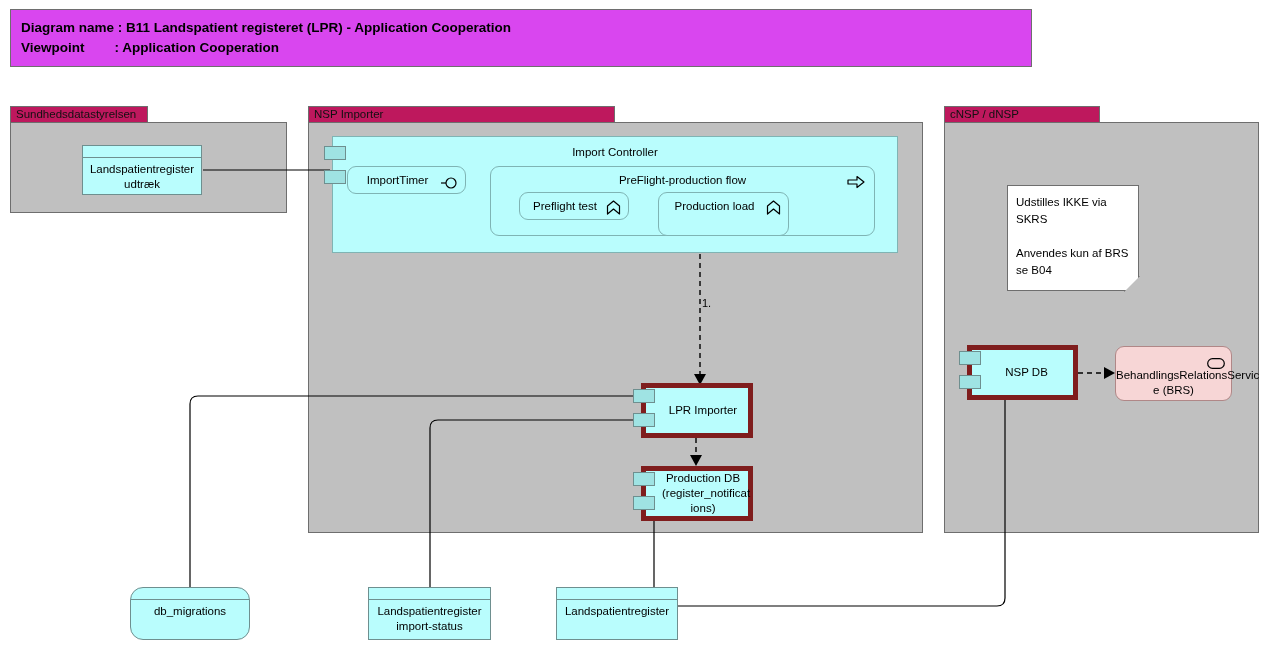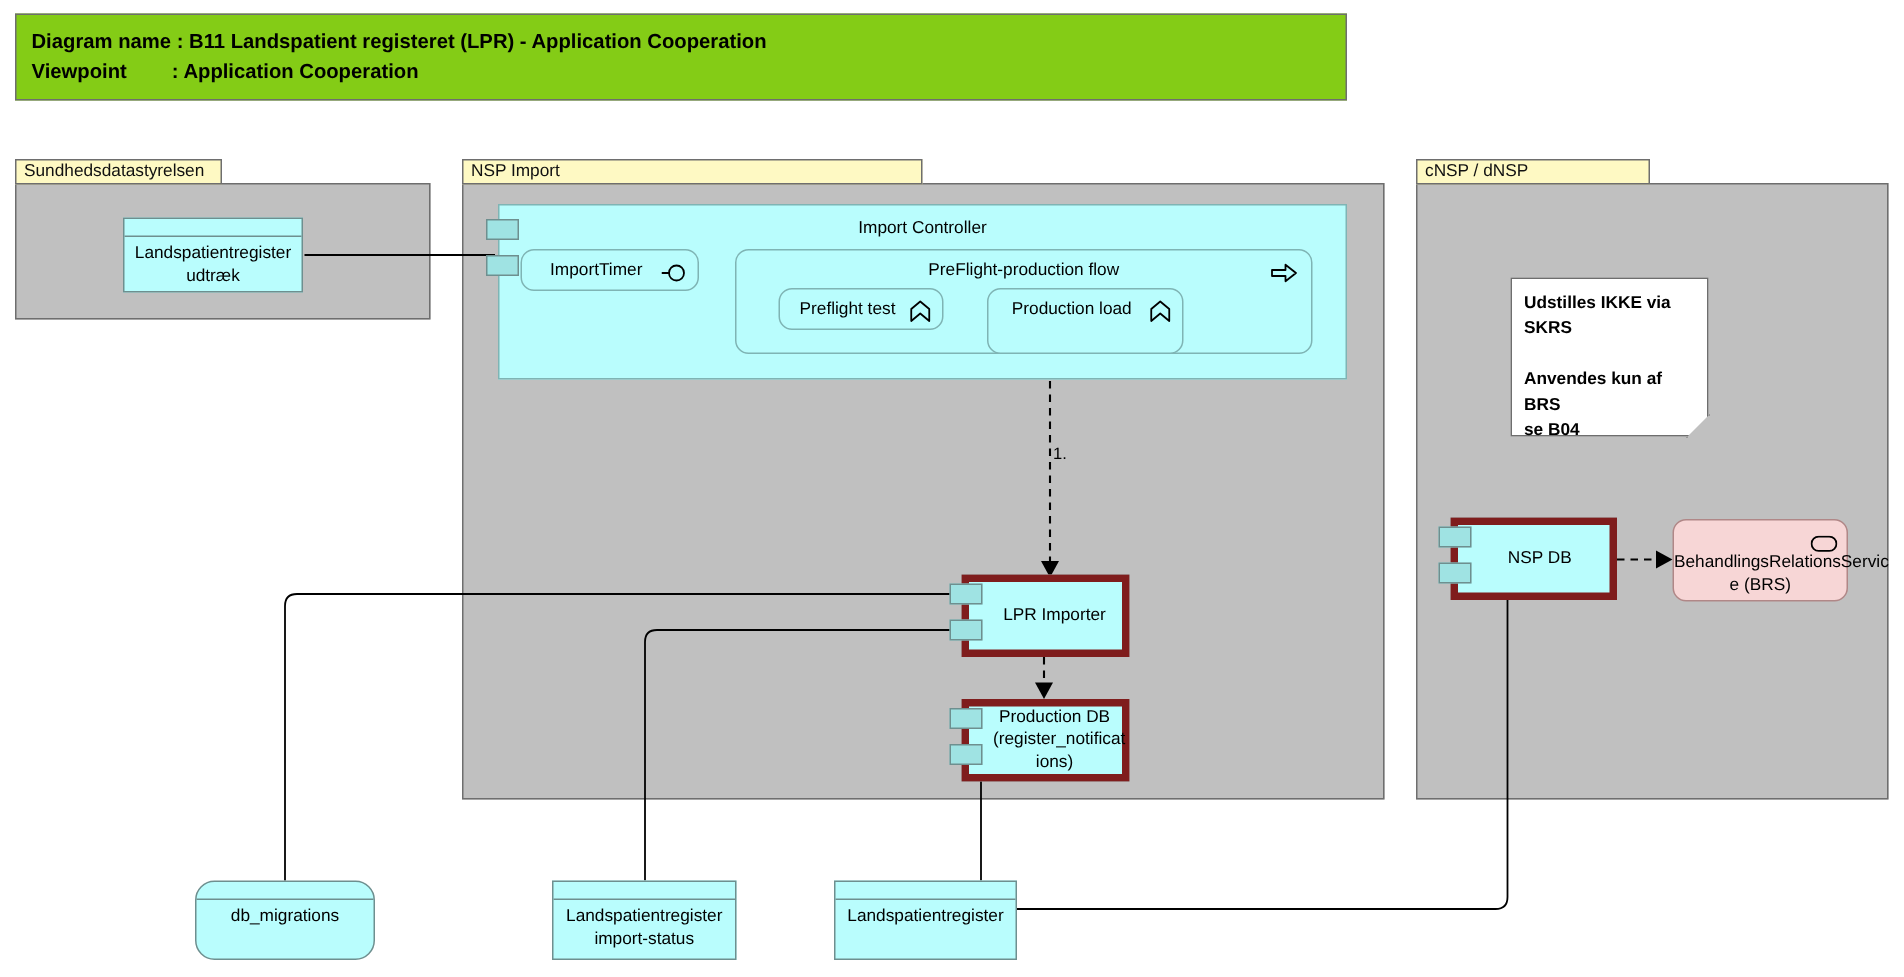--- a/index.html
+++ b/index.html
@@ -14,23 +14,23 @@
     background: #ffffff;
     font-family: "Liberation Sans", sans-serif;
     overflow: hidden;
   }
 
   
   .title-banner {
     position: absolute;
     left: 10px;
     top: 9px;
-    width: 888px;
+    width: 1022px;
     height: 58px;
-    background: #84cc16;
+    background: #d946ef;
     border: 1px solid #6e6e6e;
     box-sizing: border-box;
     padding: 8px 17px 0 10px;
   }
   .title-line {
     font-size: 13.5px;
     font-weight: bold;
     color: #000000;
     line-height: 20px;
     white-space: pre;
@@ -39,21 +39,21 @@
   
   .group {
     position: absolute;
     box-sizing: border-box;
   }
   .group-tab {
     position: absolute;
     left: 0;
     top: 0;
     height: 17px;
-    background: #fef9c3;
+    background: #be185d;
     border: 1px solid #6e6e6e;
     box-sizing: border-box;
     font-size: 11.5px;
     color: #111111;
     line-height: 15px;
     padding-left: 5px;
     white-space: nowrap;
     z-index: 2;
   }
   .group-body {
@@ -158,21 +158,20 @@
     font-size: 11.5px;
     line-height: 15px;
     text-align: center;
   }
 
   
   .note {
     position: absolute;
     background: #ffffff;
     box-sizing: border-box;
-    font-weight: bold;
   }
   .note .note-body {
     position: absolute;
     inset: 0;
     border: 1px solid #6e6e6e;
     box-sizing: border-box;
   }
   .note .fold {
     position: absolute;
     right: -1px;
@@ -233,21 +232,21 @@
     <div class="title-line">Diagram name : B11 Landspatient registeret (LPR) - Application Cooperation</div>
     <div class="title-line">Viewpoint        : Application Cooperation</div>
   </div>
 
   <div class="group" style="left:10px; top:106px; width:277px; height:107px;">
     <div class="group-tab" style="width:138px;">Sundhedsdatastyrelsen</div>
     <div class="group-body" style="top:16px; width:277px; height:91px;"></div>
   </div>
 
   <div class="group" style="left:308px; top:106px; width:615px; height:427px;">
-    <div class="group-tab" style="width:307px;">NSP Import</div>
+    <div class="group-tab" style="width:307px;">NSP Importer</div>
     <div class="group-body" style="top:16px; width:615px; height:411px;"></div>
   </div>
 
   <div class="group" style="left:944px; top:106px; width:315px; height:427px;">
     <div class="group-tab" style="width:156px;">cNSP / dNSP</div>
     <div class="group-body" style="top:16px; width:315px; height:411px;"></div>
   </div>
 
   <svg id="wires" viewBox="0 0 1269 651">
 

